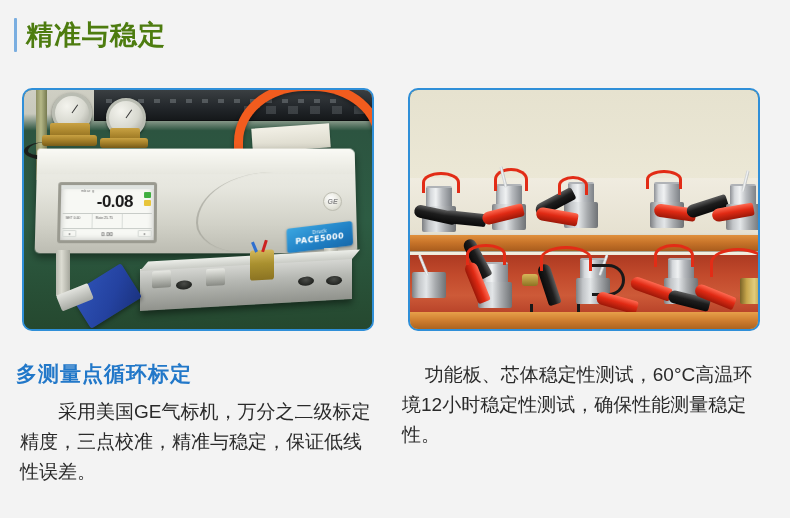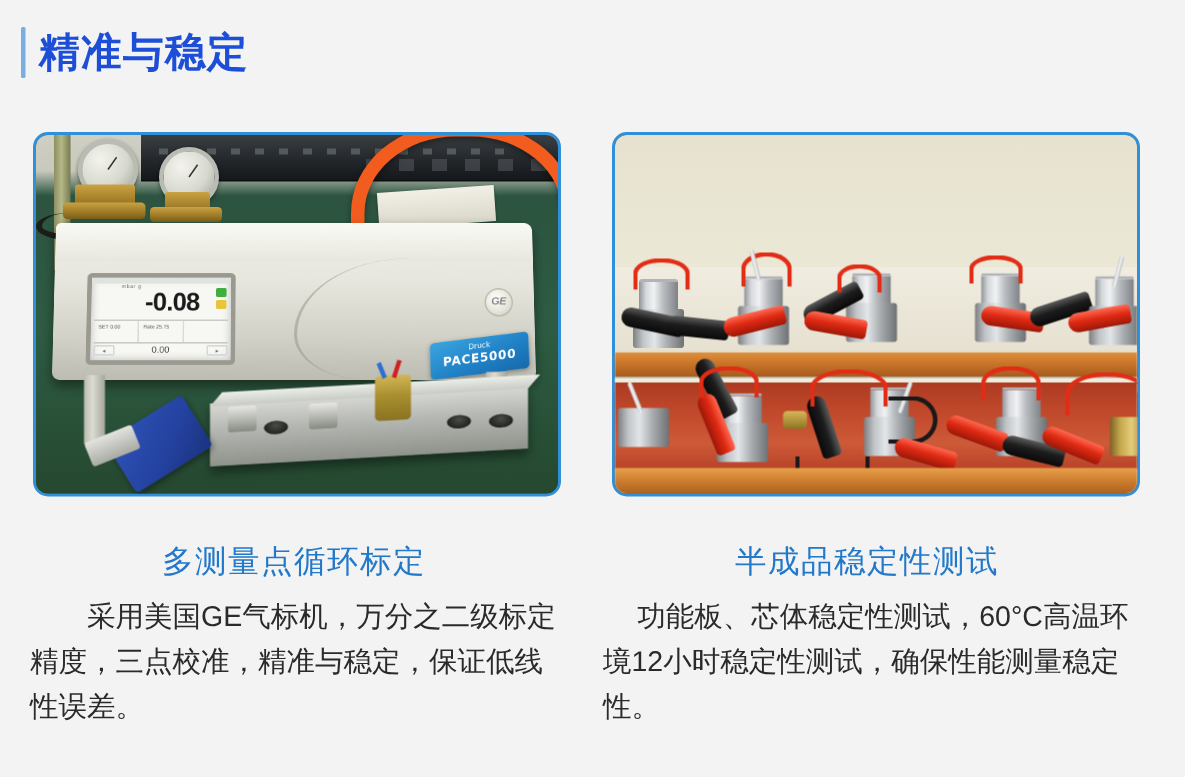--- a/index.html
+++ b/index.html
@@ -28,21 +28,21 @@
     width: 3px;
     height: 34px;
     background: #7aaee0;
     margin-left: 14px;
     border-radius: 1px;
   }
   .section-title-text {
     margin-left: 9px;
     font-size: 27px;
     font-weight: bold;
-    color: #1d4ed8;
+    color: #4d7c0f;
     letter-spacing: 1px;
     line-height: 34px;
     white-space: nowrap;
   }
 
   
   .panels {
     position: absolute;
     left: 0;
     top: 88px;
@@ -324,23 +324,22 @@
   }
 
   
   .captions {
     position: absolute; left: 0; top: 360px; width: 790px; display: flex;
   }
   .caption-col { width: 360px; }
   .caption-col.left  { margin-left: 16px; }
   .caption-col.right { margin-left: 22px; }
   .caption-heading {
-    text-align: center;
     font-size: 21px;
-    font-weight: normal;
+    font-weight: bold;
     color: #2278c9;
     letter-spacing: 1px;
     margin-bottom: 9px;
   }
   .caption-body {
     font-size: 19px;
     line-height: 30px;
     color: #2a2a2a;
     text-indent: 2em;
     letter-spacing: 0px;
@@ -518,16 +517,15 @@
     </div>
   </div>
 </div>
 
 <div class="captions">
   <div class="caption-col left">
     <div class="caption-heading">多测量点循环标定</div>
     <div class="caption-body">采用美国GE气标机，万分之二级标定精度，三点校准，精准与稳定，保证低线性误差。</div>
   </div>
   <div class="caption-col right">
-    <div class="caption-heading">半成品稳定性测试</div>
     <div class="caption-body">功能板、芯体稳定性测试，60°C高温环境12小时稳定性测试，确保性能测量稳定性。</div>
   </div>
 </div>
 
 </body></html>

